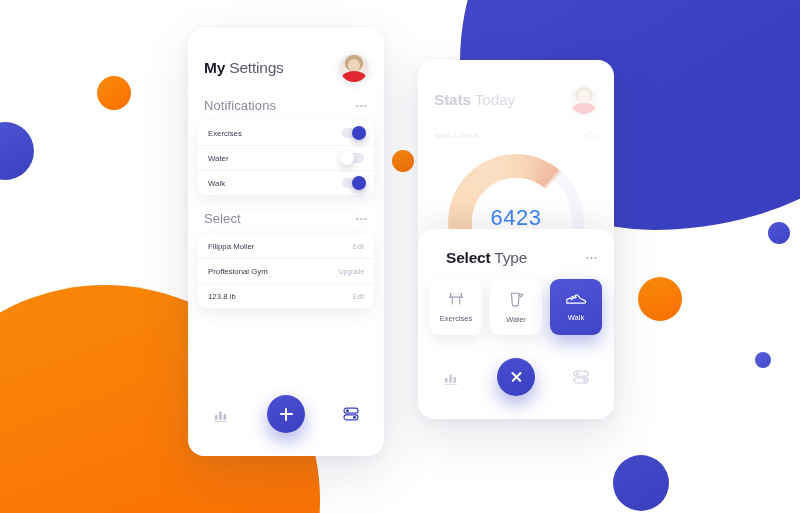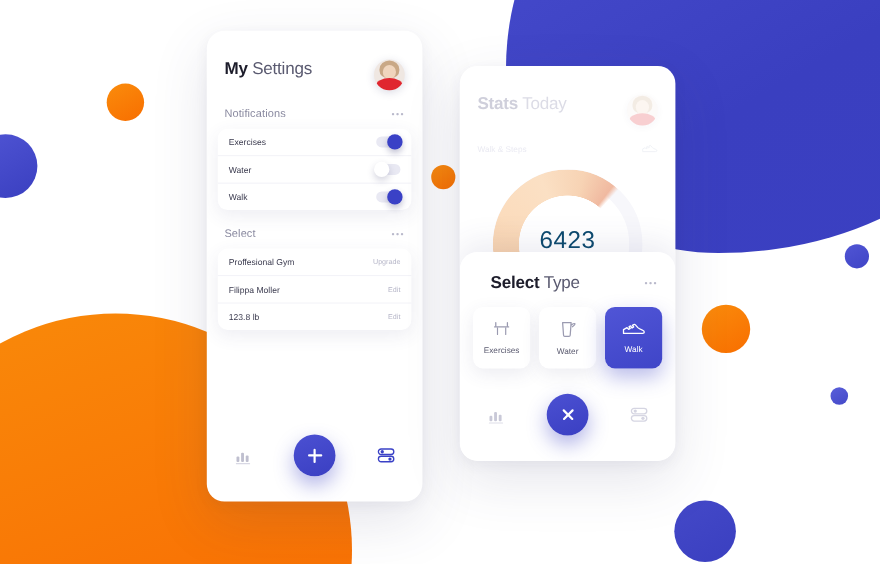--- a/index.html
+++ b/index.html
@@ -43,21 +43,21 @@
   
   .phone{
     position:absolute;background:#ffffff;border-radius:16px;
     box-shadow:0 18px 50px rgba(60,60,110,.13), 0 3px 12px rgba(60,60,110,.06);
     overflow:hidden;
   }
   .phone-settings{left:188px;top:28px;width:196px;height:428px;}
   .phone-stats{left:418px;top:60px;width:196px;height:359px;}
 
   
-  .p1-head{display:flex;align-items:flex-start;justify-content:space-between;
+  .p1-head{display:flex;align-items:center;justify-content:space-between;
     padding:26px 16px 0 16px;}
   .title{font-size:15.5px;letter-spacing:-.2px;}
   .title .t-strong{font-weight:700;color:#1d1d2b;}
   .title .t-light{font-weight:400;color:#5a5a70;}
   .title.faded .t-strong{color:#cfcfdb;font-weight:700;}
   .title.faded .t-light{color:#dcdce6;}
 
   .avatar{width:28px;height:28px;border-radius:50%;overflow:hidden;
     box-shadow:0 2px 8px rgba(60,60,110,.18);position:relative;flex:none;
     background:#efe7e2;}
@@ -65,21 +65,21 @@
   .av-hair{position:absolute;left:5px;top:1px;width:18px;height:16px;
     border-radius:50% 50% 42% 42%;background:#c9a886;}
   .av-face{position:absolute;left:8px;top:5px;width:12px;height:13px;
     border-radius:50%;background:#f0d5bd;}
   .av-body{position:absolute;left:2px;bottom:-2px;width:24px;height:13px;
     border-radius:50% 50% 0 0;background:#e0262f;}
   .av-neck{position:absolute;left:11px;top:14px;width:6px;height:6px;background:#f0d5bd;}
 
   .section-label{display:flex;align-items:center;justify-content:space-between;
     padding:0 16px;margin-top:16px;}
-  .section-label .sl-text{font-size:10px;color:#8a8aa0;letter-spacing:.1px;}
+  .section-label .sl-text{font-size:13px;color:#8a8aa0;letter-spacing:.1px;}
   .dots{letter-spacing:1.2px;font-size:8px;color:#b9b9cb;line-height:1;}
 
   .card{margin:8px 10px 0 10px;background:#fff;border-radius:9px;
     box-shadow:0 5px 16px rgba(70,70,120,.09);}
   .row{display:flex;align-items:center;justify-content:space-between;
     height:24px;padding:0 10px;}
   .row + .row{border-top:1px solid #f3f3f8;}
   .row-label{font-size:7.8px;color:#3a3a4e;}
   .row-action{font-size:6.5px;color:#b6b6c8;}
 
@@ -116,21 +116,21 @@
     background:conic-gradient(from 198deg,
       #f0b07e 0deg, #f7cda4 40deg, #fbdcbd 95deg,
       #fbe0c4 140deg, #f7d3b4 175deg, #f0b9a0 200deg,
       rgba(255,255,255,0) 205deg, rgba(255,255,255,0) 360deg);
     -webkit-mask:radial-gradient(circle, transparent 44px, #000 44.5px);
             mask:radial-gradient(circle, transparent 44px, #000 44.5px);}
   .donut-track{position:absolute;inset:0;border-radius:50%;
     border:12px solid #f7f7fb;box-sizing:border-box;}
   .donut-center{position:absolute;inset:0;display:flex;flex-direction:column;
     align-items:center;justify-content:center;}
-  .steps-num{font-size:22px;color:#0c4a6e;font-weight:400;letter-spacing:.5px;}
+  .steps-num{font-size:22px;color:#3b82f6;font-weight:400;letter-spacing:.5px;}
   .steps-cap{font-size:7px;color:#d6d6e2;margin-top:2px;}
 
   .sheet{position:absolute;left:0;right:0;bottom:0;height:190px;
     background:#fff;border-radius:16px 16px 16px 16px;
     box-shadow:0 -8px 28px rgba(70,70,130,.10);}
   .sheet-head{display:flex;align-items:center;justify-content:space-between;
     padding:20px 16px 0 28px;}
 
   .types{display:flex;gap:8px;padding:12px 12px 0 12px;}
   .type-card{flex:1;height:56px;border-radius:9px;background:#fff;
@@ -202,26 +202,26 @@
     </div>
   </div>
 
   <div class="section-label">
     <span class="sl-text">Select</span>
     <span class="dots">•••</span>
   </div>
 
   <div class="card">
     <div class="row">
+      <span class="row-label">Filippa Moller</span>
+      <span class="row-action">Edit</span>
+    </div>
+    <div class="row">
       <span class="row-label">Proffesional Gym</span>
       <span class="row-action">Upgrade</span>
-    </div>
-    <div class="row">
-      <span class="row-label">Filippa Moller</span>
-      <span class="row-action">Edit</span>
     </div>
     <div class="row">
       <span class="row-label">123.8 lb</span>
       <span class="row-action">Edit</span>
     </div>
   </div>
 
   <div class="navbar">
     <span class="nav-icon">
       <svg width="17" height="17" viewBox="0 0 17 17">

